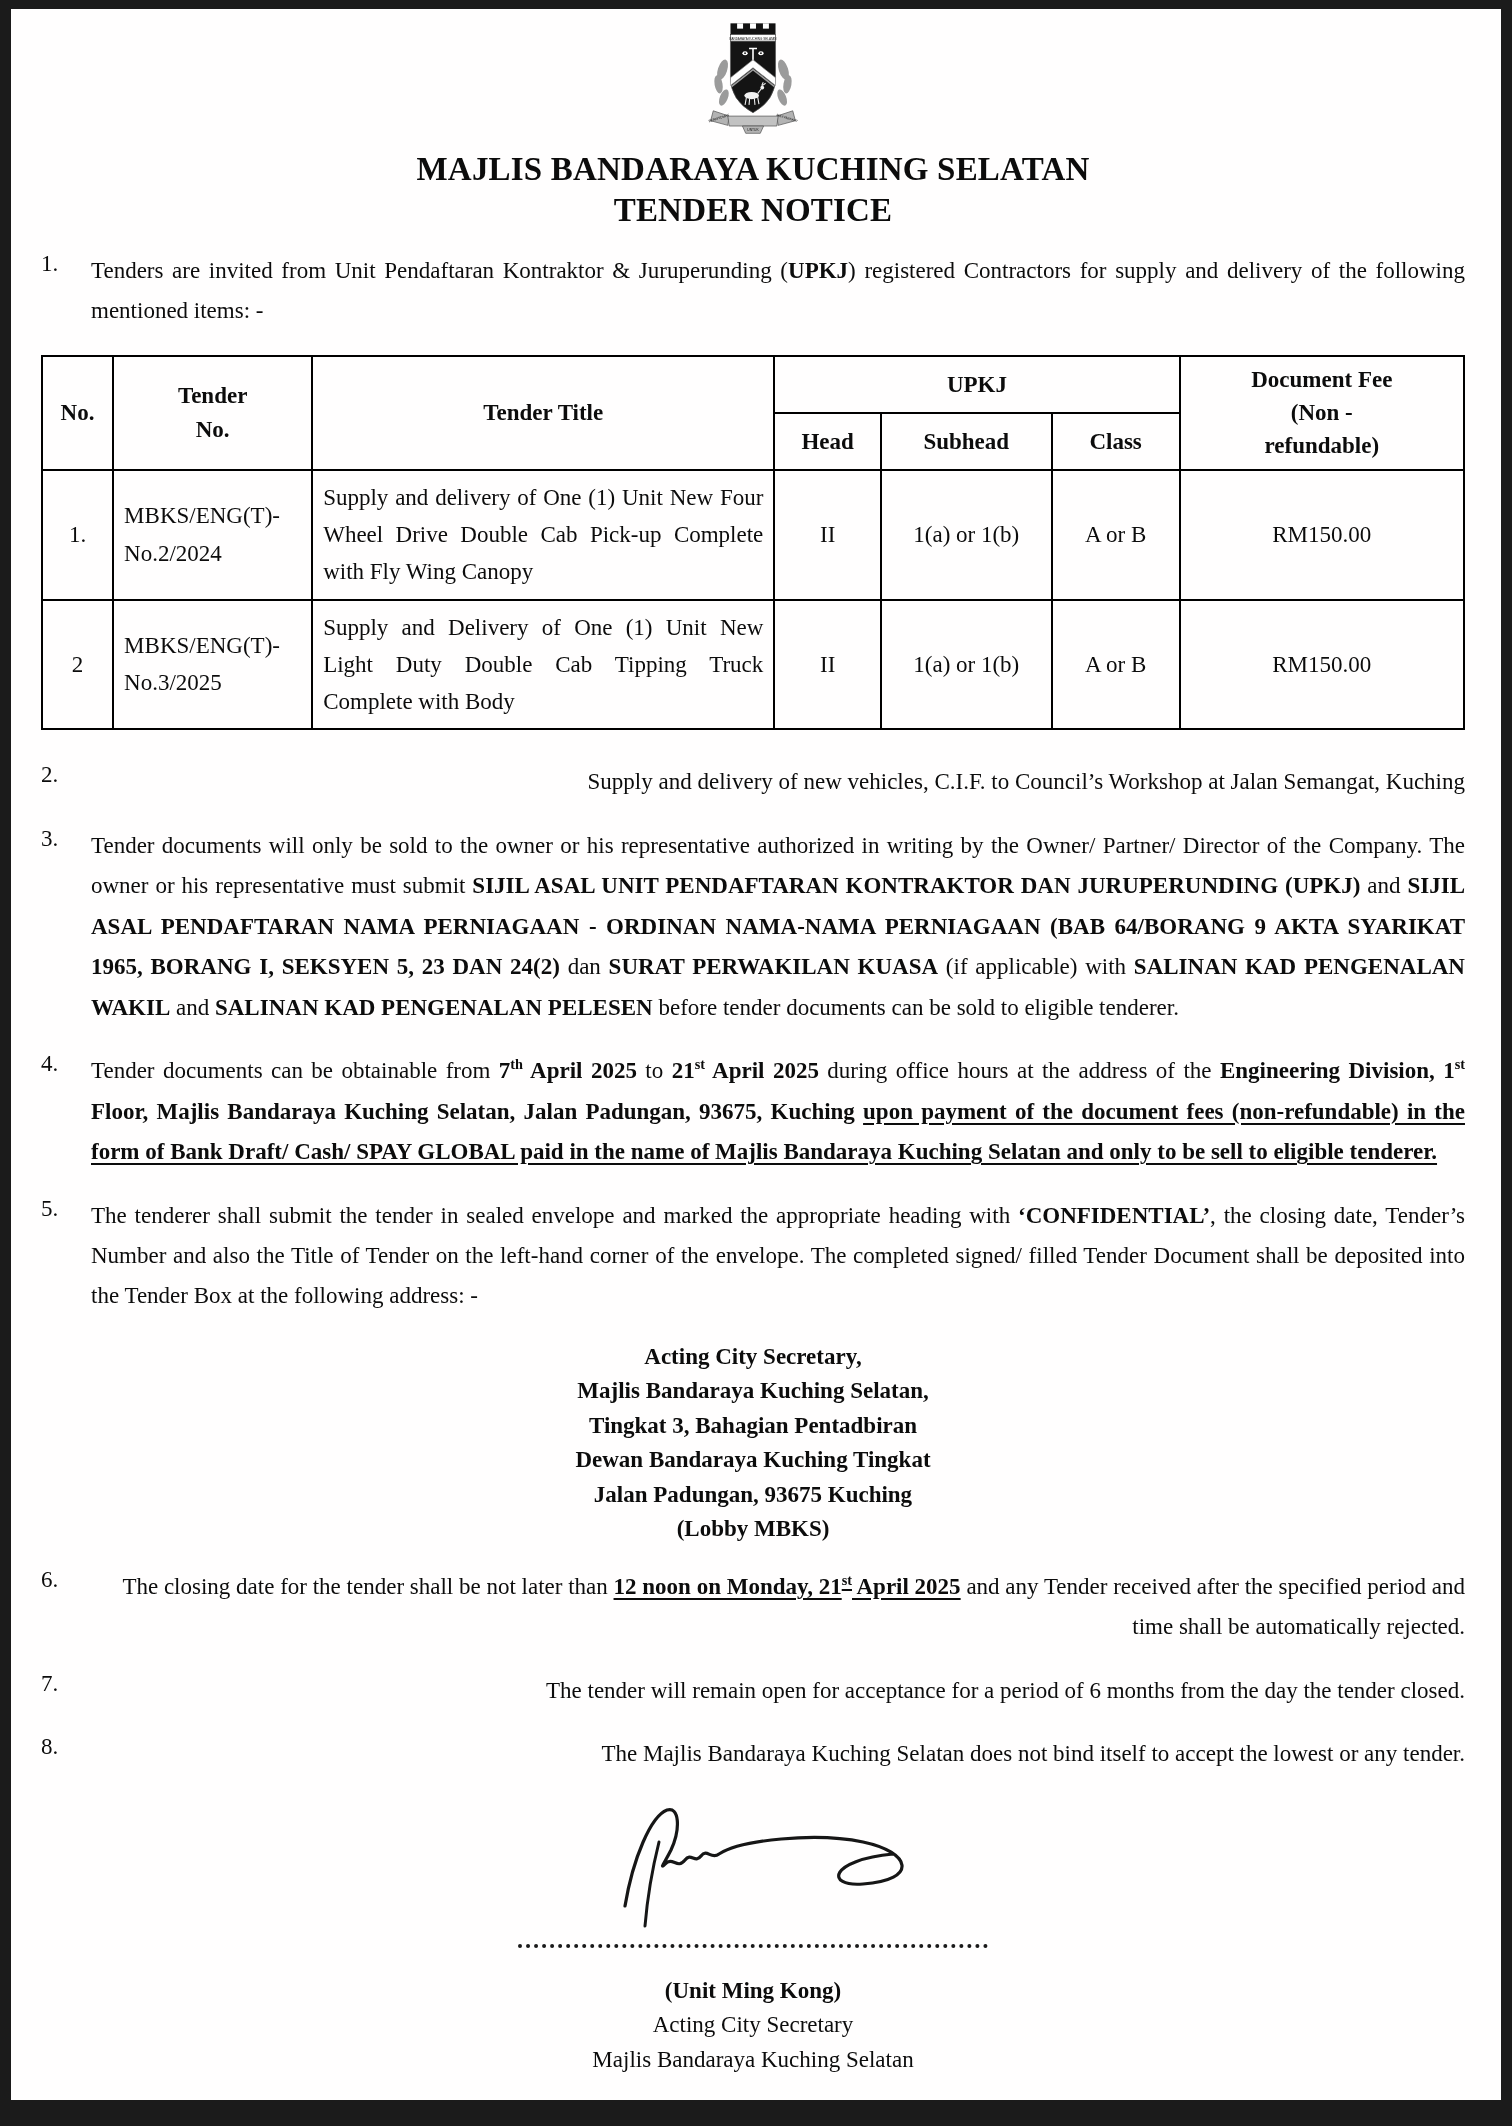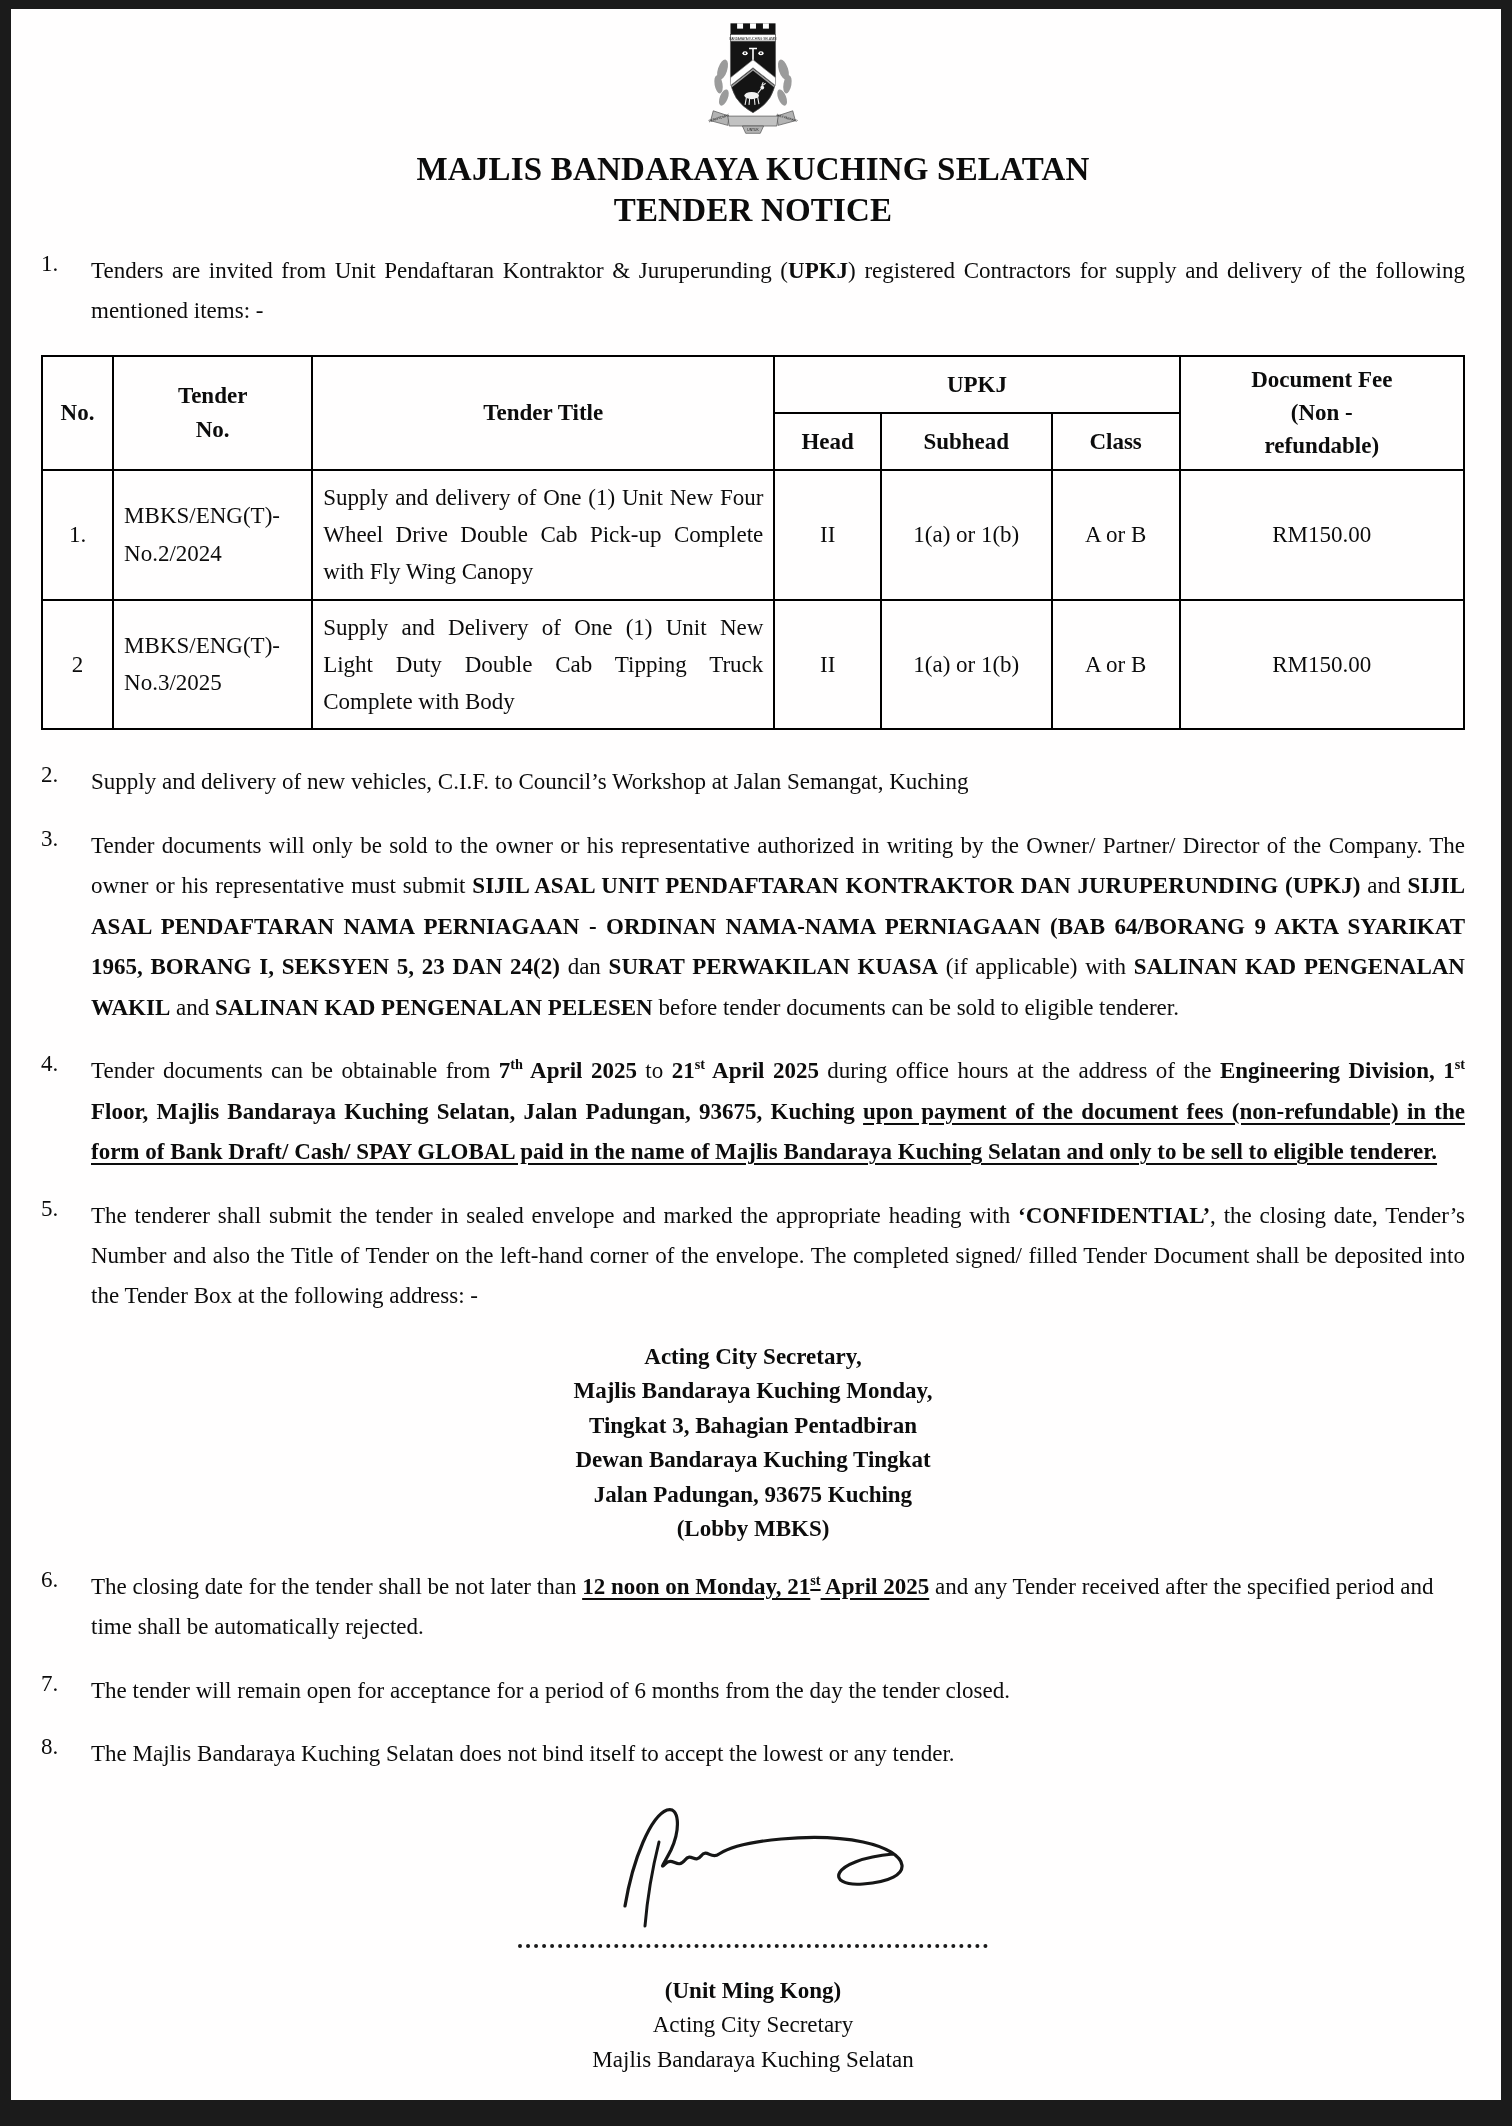--- a/index.html
+++ b/index.html
@@ -12,21 +12,21 @@
     overflow:hidden;
     font-family:"Liberation Serif","DejaVu Serif",serif;
     font-size:23px; color:#0c0c0c;
   }
   .logo-wrap { text-align:center; margin-top:4px; }
   .logo-wrap svg { display:inline-block; }
   .title-block { text-align:center; font-weight:bold; font-size:33px; line-height:1.24; margin-top:8px; letter-spacing:0.2px; }
   .items { margin-top:20px; }
   .item { display:flex; margin-bottom:23px; }
   .item-no { flex:0 0 50px; }
-  .item-text { flex:1; line-height:1.76; }
+  .item-text { flex:1; line-height:1.76;text-align:right; }
   .item-text.just { text-align:justify; }
   .b { font-weight:bold; }
   .u { text-decoration:underline; text-decoration-thickness:2px; text-underline-offset:4px; }
   sup { font-size:0.62em; line-height:0; }
   table.tender { border-collapse:collapse; width:100%; margin:14px 0 32px 0; }
   table.tender, table.tender th, table.tender td { border:2.5px solid #000; }
   table.tender th { font-weight:bold; text-align:center; vertical-align:middle; padding:6px 4px; line-height:1.45; white-space:pre-line; }
   table.tender td { vertical-align:middle; padding:8px 10px; line-height:1.62; }
   td.c { text-align:center; }
   td.title-cell { text-align:justify; padding:8px 14px; }
@@ -174,21 +174,21 @@
         <div class="item-text just"><span>Tender documents can be obtainable from </span><span class="b">7</span><sup class="b">th</sup><span class="b"> April 2025</span><span> to </span><span class="b">21</span><sup class="b">st</sup><span class="b"> April 2025</span><span> during office hours at the address of the </span><span class="b">Engineering Division, 1</span><sup class="b">st</sup><span class="b"> Floor, Majlis Bandaraya Kuching Selatan, Jalan Padungan, 93675, Kuching </span><span class="b u">upon payment of the document fees (non-refundable) in the form of Bank Draft/ Cash/ SPAY GLOBAL paid in the name of Majlis Bandaraya Kuching Selatan and only to be sell to eligible tenderer.</span></div>
       </div>
       <div class="item">
         <div class="item-no">5.</div>
         <div class="item-text just"><span>The tenderer shall submit the tender in sealed envelope and marked the appropriate heading with </span><span class="b">‘CONFIDENTIAL’</span><span>, the closing date, Tender’s Number and also the Title of Tender on the left-hand corner of the envelope. The completed signed/ filled Tender Document shall be deposited into the Tender Box at the following address: -</span></div>
       </div>
     </div>
 
   <div class="addr-block" id="addr-block">
       <div>Acting City Secretary,</div>
-      <div>Majlis Bandaraya Kuching Monday,</div>
+      <div>Majlis Bandaraya Kuching Selatan,</div>
       <div>Tingkat 3, Bahagian Pentadbiran</div>
       <div>Dewan Bandaraya Kuching Tingkat</div>
       <div>Jalan Padungan, 93675 Kuching</div>
       <div>(Lobby MBKS)</div>
     </div>
 
   <div class="items" id="slot-c">
       <div class="item">
         <div class="item-no">6.</div>
         <div class="item-text"><span>The closing date for the tender shall be not later than </span><span class="b u">12 noon on Monday, 21</span><sup class="b u">st</sup><span class="b u"> April 2025</span><span> and any Tender received after the specified period and time shall be automatically rejected.</span></div>

